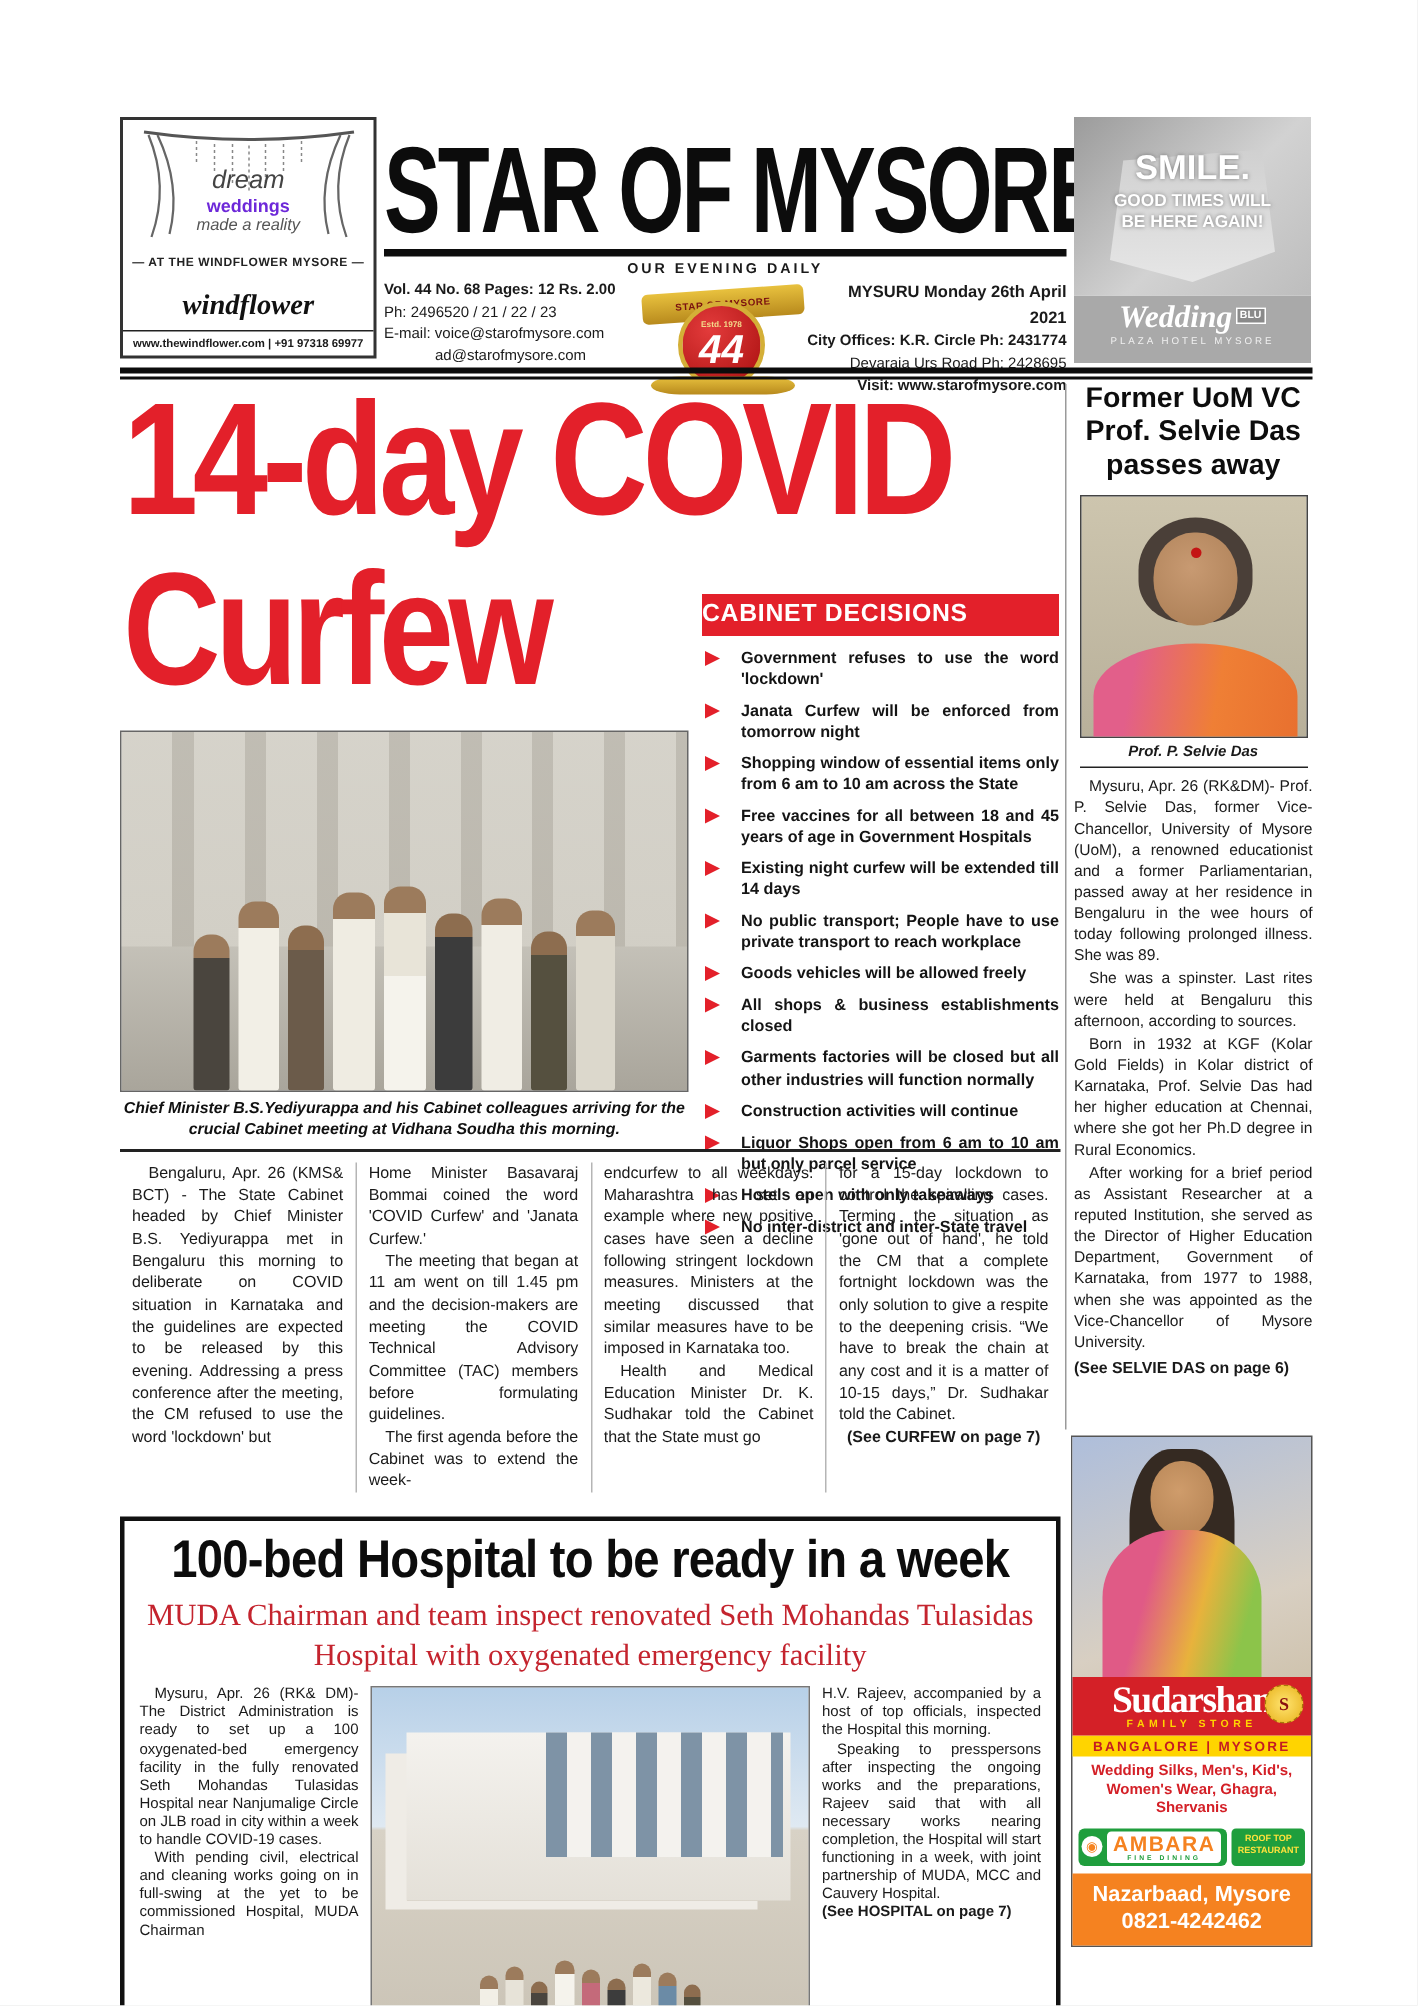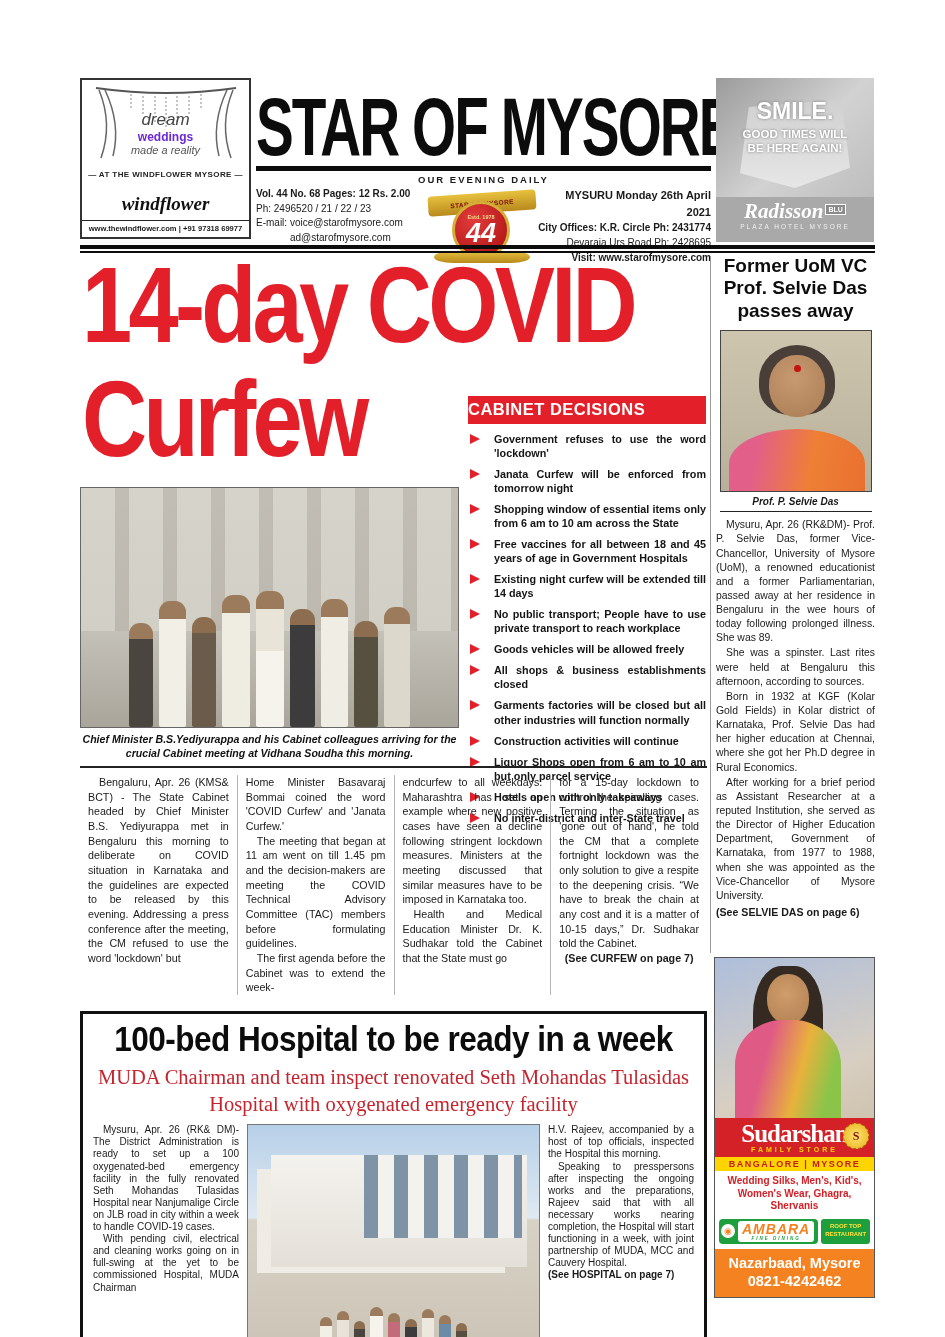--- a/index.html
+++ b/index.html
@@ -152,21 +152,21 @@
   .sud-logo { position:absolute; right:5px; top:5px; width:26px; height:26px; border-radius:50%;
     background:radial-gradient(#ffe470,#e8b21c); border:1px dashed #a87708;
     display:flex; align-items:center; justify-content:center; font-family:"Liberation Serif",serif;
     font-size:12px; font-weight:bold; color:#8a1010; }
   .sud-band-yellow { background:#ffd400; text-align:center; font-size:9px; font-weight:900;
     color:#c41c22; letter-spacing:1.5px; padding:2px 0; }
   .sud-items { text-align:center; font-size:10px; font-weight:900; color:#d42027; line-height:1.25;
     padding:4px 4px 5px; }
   .ambara-row { display:flex; justify-content:center; gap:3px; padding:1px 4px 5px; }
   .ambara-box { background:#1f9e3d; border-radius:4px; padding:2px 4px 2px 2px; display:flex; align-items:center; gap:3px; }
-  .ambara-inner { background:#fff; border-radius:3px; padding:1px 4px; text-align:center;font-style:italic; }
+  .ambara-inner { background:#fff; border-radius:3px; padding:1px 4px; text-align:center; }
   .ambara-name { font-size:14px; font-weight:900; color:#f58220; letter-spacing:1px; line-height:1; }
   .ambara-sub { font-size:4.5px; letter-spacing:2px; color:#1f9e3d; font-weight:bold; }
   .ambara-flame { width:14px; height:14px; border-radius:50%; background:#fff; display:flex;
     align-items:center; justify-content:center; font-size:9px; color:#f58220; }
   .ambara-tag { background:#1f9e3d; border-radius:3px; color:#ffe23c; font-size:6px; font-weight:bold;
     text-align:center; display:flex; align-items:center; padding:0 3px; line-height:1.3; width:52px; }
   .sud-band-orange { background:#f58220; text-align:center; color:#fff; font-weight:900;
     font-size:14.5px; line-height:1.3; padding:5px 0 6px; }
 </style>
 </head>
@@ -221,21 +221,21 @@
     </div>
   </div>
 
   <div class="smile-ad">
     <div class="smile-photo">
       <div class="smile-mask"></div>
       <div class="smile-title">SMILE.</div>
       <div class="smile-msg">GOOD TIMES WILL BE HERE AGAIN!</div>
     </div>
     <div class="smile-band">
-      <span class="radisson">Radisson</span><span class="radisson-blu">BLU</span>
+      <span class="radisson">Wedding</span><span class="radisson-blu">BLU</span>
       <div class="radisson-sub">PLAZA HOTEL MYSORE</div>
     </div>
   </div>
 
   <div class="header-rule"></div>
 
   <div class="main-headline">
     <div>14-day COVID</div>
     <div>Curfew</div>
   </div>

